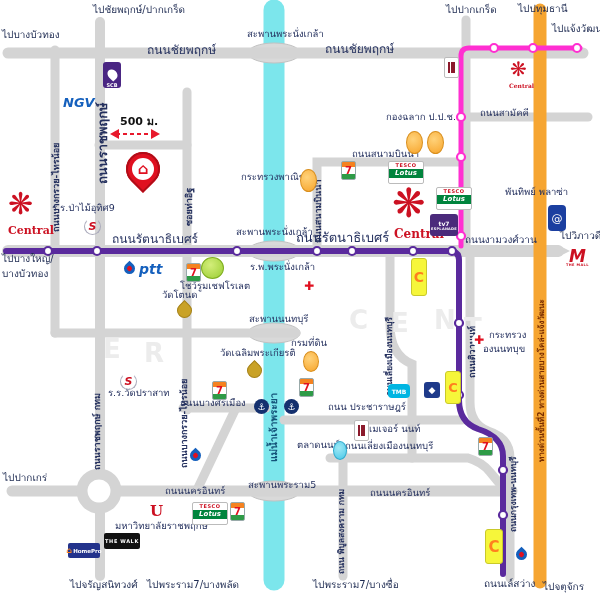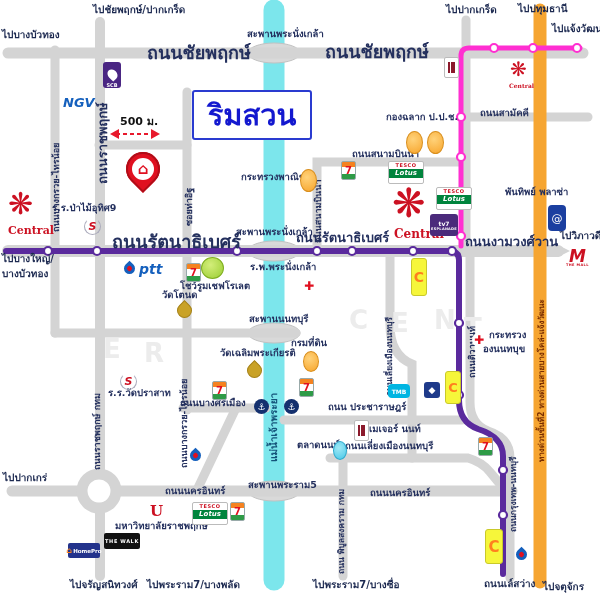--- a/index.html
+++ b/index.html
@@ -1,23 +1,23 @@
 <!DOCTYPE html>
 <html><head>
 <meta charset="utf-8">
 <style>
   html,body{margin:0;padding:0;background:#fff;}
   #map{position:relative;width:600px;height:600px;background:#ffffff;overflow:hidden;
        font-family:"DejaVu Sans","Liberation Sans",sans-serif;}
   #roadlayer{position:absolute;left:0;top:0;}
-  .lbl{position:absolute;white-space:nowrap;color:#24305e;font-weight:bold;font-size:9.5px;line-height:1.05;}
+  .lbl{position:absolute;white-space:nowrap;color:#24305e;font-weight:normal;font-size:9.5px;line-height:1.05;}
   .vlbl{position:absolute;white-space:nowrap;color:#24305e;font-weight:bold;font-size:9px;
         transform:rotate(-90deg);transform-origin:0 0;}
   .dir{font-size:10px;color:#1c2950;}
-  .big{font-size:18px;}
+  .big{font-size:12px;}
   .title-box{position:absolute;left:192px;top:90px;width:116px;height:46px;background:#fff;
              border:2px solid #2a3bd0;border-radius:3px;display:flex;align-items:center;justify-content:center;}
   .title-box span{color:#1318cf;font-size:29px;font-weight:bold;}
   .wm{position:absolute;color:#ececec;font-size:26px;font-weight:bold;}
   
   .icon{position:absolute;}
   .central-mark{color:#cc1122;font-weight:bold;text-align:center;line-height:.9;}
   .central-word{color:#cc1122;font-weight:bold;font-family:"DejaVu Serif","Liberation Serif",serif;}
   .scb{width:18px;height:26px;background:#4a2683;border-radius:3px;color:#fff;font-size:5px;
        display:flex;flex-direction:column;align-items:center;justify-content:flex-end;font-weight:bold;}
@@ -154,23 +154,20 @@
     <polygon points="570,251 558,245 558,257" fill="#d4d4d4"></polygon>
   </svg>
 
   <div class="wm" style="left:103px;top:334px">E</div>
   <div class="wm" style="left:144px;top:338px">R</div>
   <div class="wm" style="left:349px;top:305px">C</div>
   <div class="wm" style="left:391px;top:308px">E</div>
   <div class="wm" style="left:434px;top:305px">N</div>
   <div class="wm" style="left:464px;top:313px">T</div>
 
-  <div class="title-box">
-    <span>ริมสวน</span>
-  </div>
 
   <div class="lbl dir" style="left:2px;top:30px">ไปบางบัวทอง</div>
   <div class="lbl dir" style="left:93px;top:5px">ไปชัยพฤกษ์/ปากเกร็ด</div>
   <div class="lbl dir" style="left:446px;top:5px">ไปปากเกร็ด</div>
   <div class="lbl dir" style="left:518px;top:4px">ไปปทุมธานี</div>
   <div class="lbl dir" style="left:552px;top:24px">ไปแจ้งวัฒนะ</div>
   <div class="lbl dir" style="left:2px;top:254px">ไปบางใหญ่/</div>
   <div class="lbl dir" style="left:2px;top:269px">บางบัวทอง</div>
   <div class="lbl dir" style="left:560px;top:231px">ไปวิภาวดี</div>
   <div class="lbl dir" style="left:3px;top:473px">ไปปากเกร่</div>
@@ -179,21 +176,21 @@
   <div class="lbl dir" style="left:313px;top:580px">ไปพระราม7/บางซื่อ</div>
   <div class="lbl dir" style="left:484px;top:579px">ถนนเล์สว่าง</div>
   <div class="lbl dir" style="left:543px;top:582px">ไปจตุจักร</div>
 
   <div class="lbl big" style="left:147px;top:44px">ถนนชัยพฤกษ์</div>
   <div class="lbl big" style="left:325px;top:43px">ถนนชัยพฤกษ์</div>
   <div class="lbl" style="left:480px;top:108px">ถนนสามัคคี</div>
   <div class="lbl" style="left:352px;top:149px">ถนนสนามบินน้ำ</div>
   <div class="lbl big" style="left:112px;top:233px">ถนนรัตนาธิเบศร์</div>
   <div class="lbl big" style="left:296px;top:231px;font-size:13px">ถนนรัตนาธิเบศร์</div>
-  <div class="lbl big" style="left:465px;top:235px;font-size:13px">ถนนงามวงศ์วาน</div>
+  <div class="lbl big" style="left:465px;top:235px;font-size:10px">ถนนงามวงศ์วาน</div>
   <div class="lbl" style="left:165px;top:486px">ถนนนครอินทร์</div>
   <div class="lbl" style="left:370px;top:488px">ถนนนครอินทร์</div>
   <div class="lbl" style="left:180px;top:398px">ถนนบางศรีเมือง</div>
   <div class="lbl" style="left:328px;top:402px">ถนน ประชาราษฎร์</div>
   <div class="lbl" style="left:345px;top:441px">ถนนเลี่ยงเมืองนนทบุรี</div>
 
   <div class="vlbl" style="left:49px;top:232px">ถนนบางกรวย-ไทรน้อย</div>
   <div class="vlbl" style="left:92px;top:184px;font-size:13px">ถนนราชพฤกษ์</div>
   <div class="vlbl" style="left:182px;top:226px">ซอยท่าอิฐ</div>
   <div class="vlbl" style="left:311px;top:243px">ถนนสนามบินน้ำ</div>

